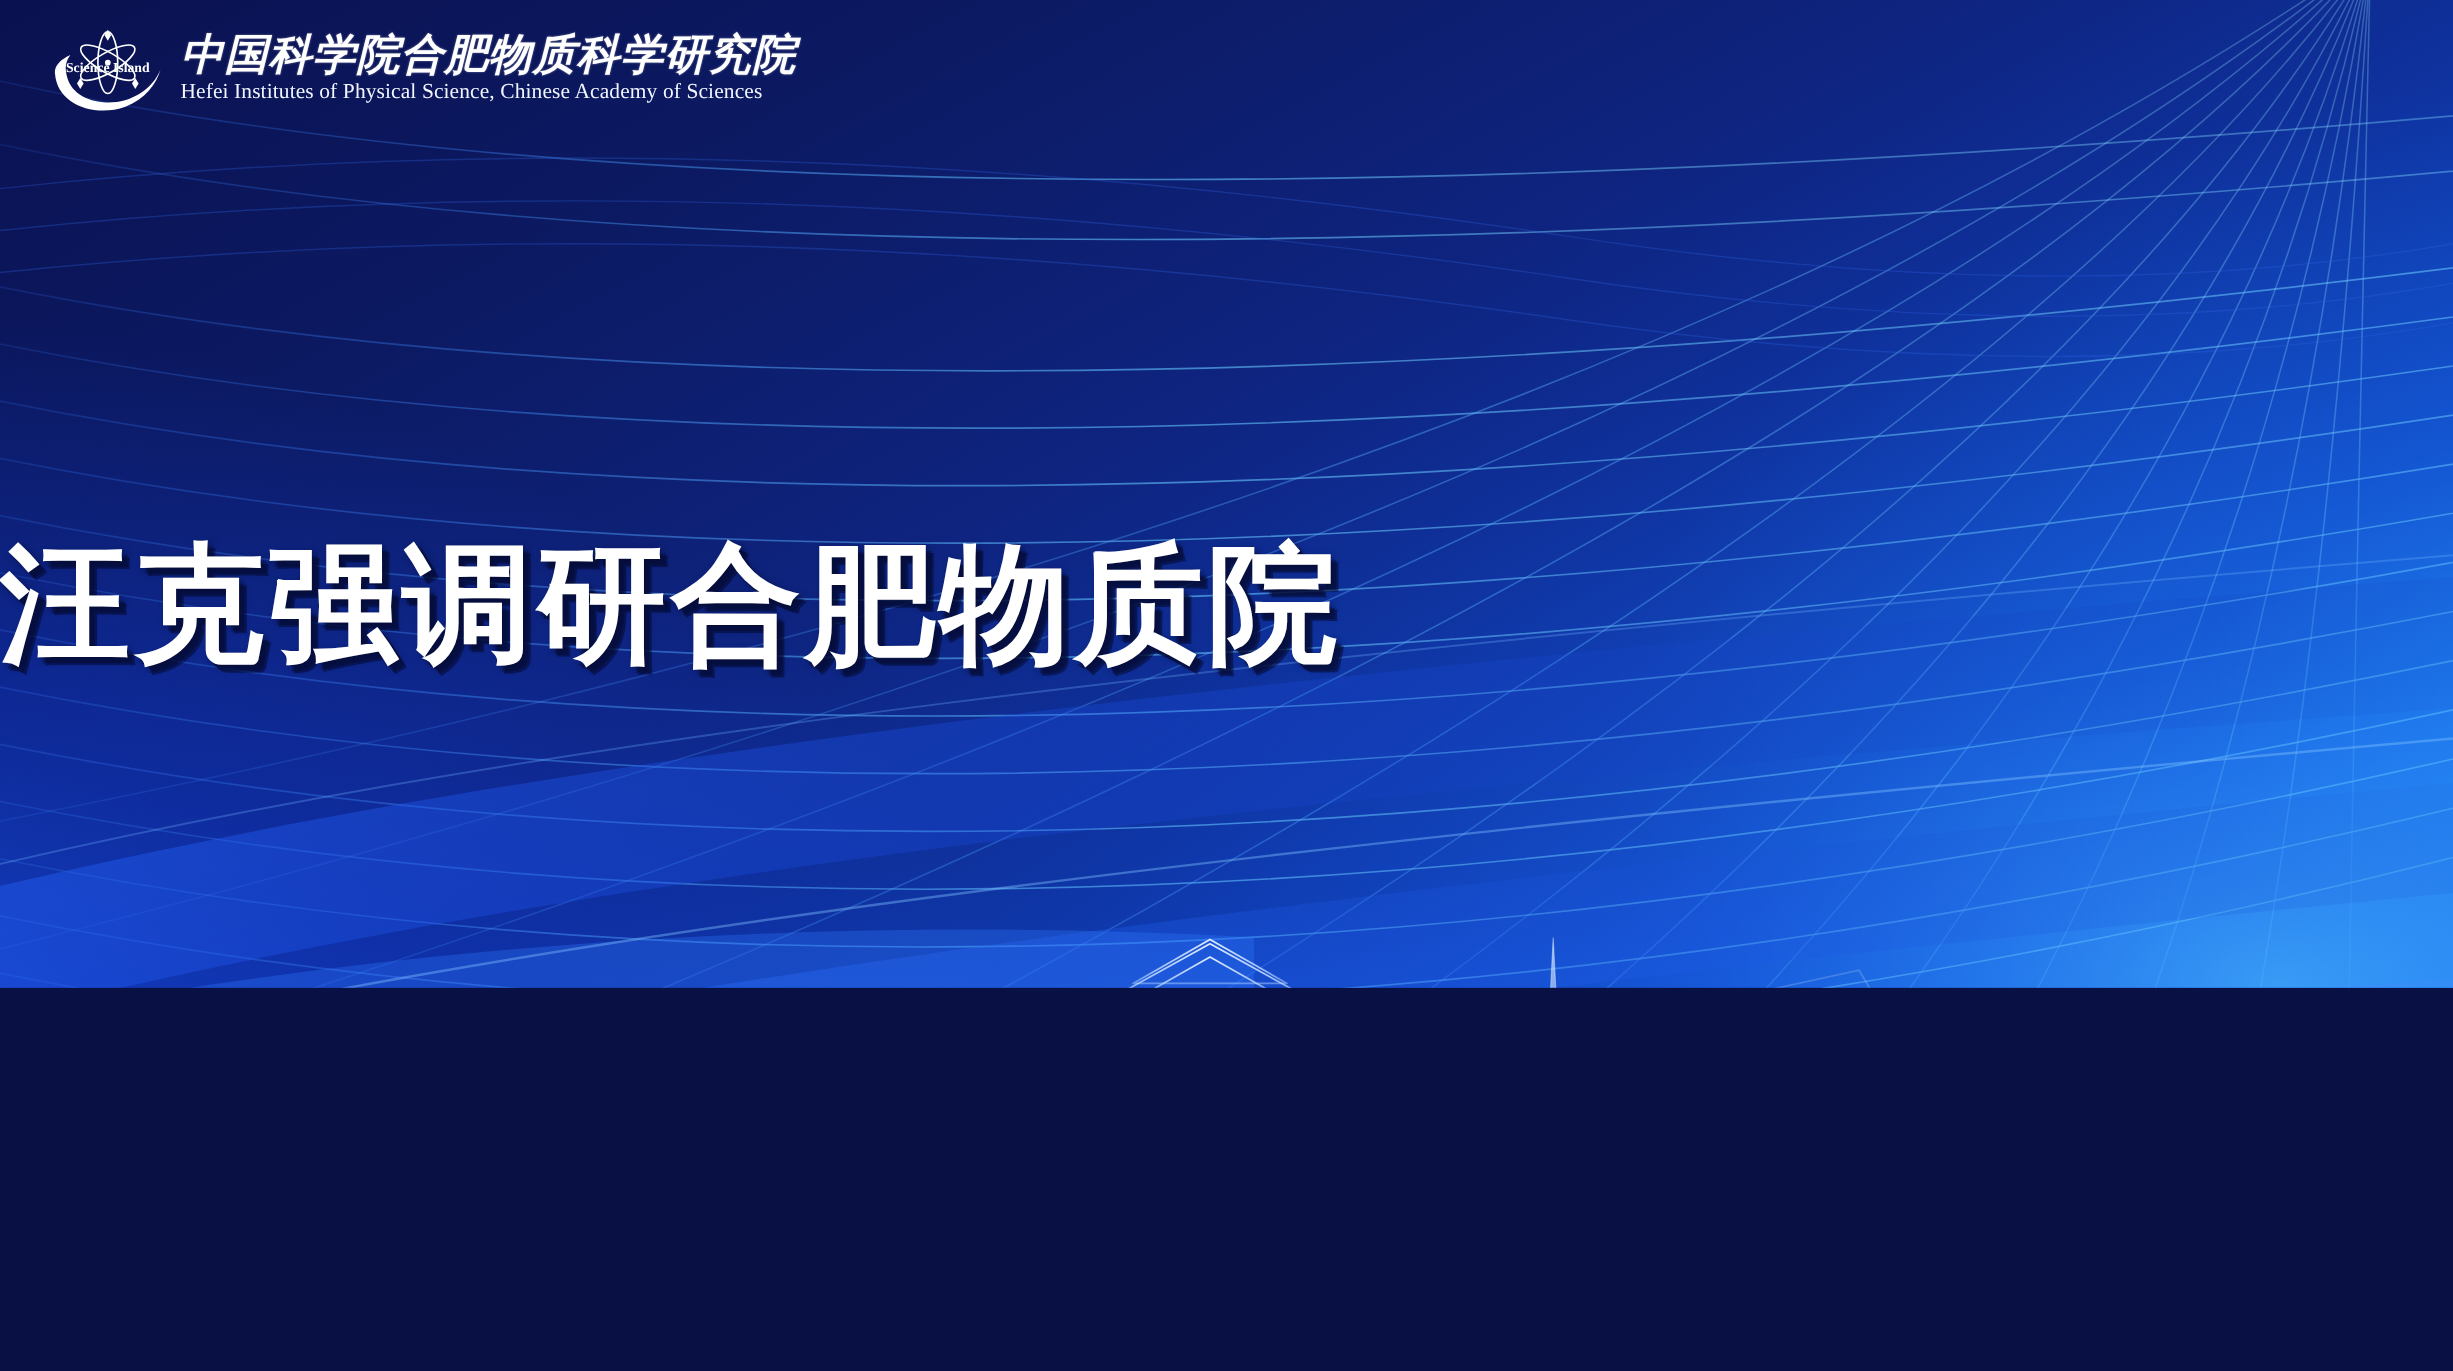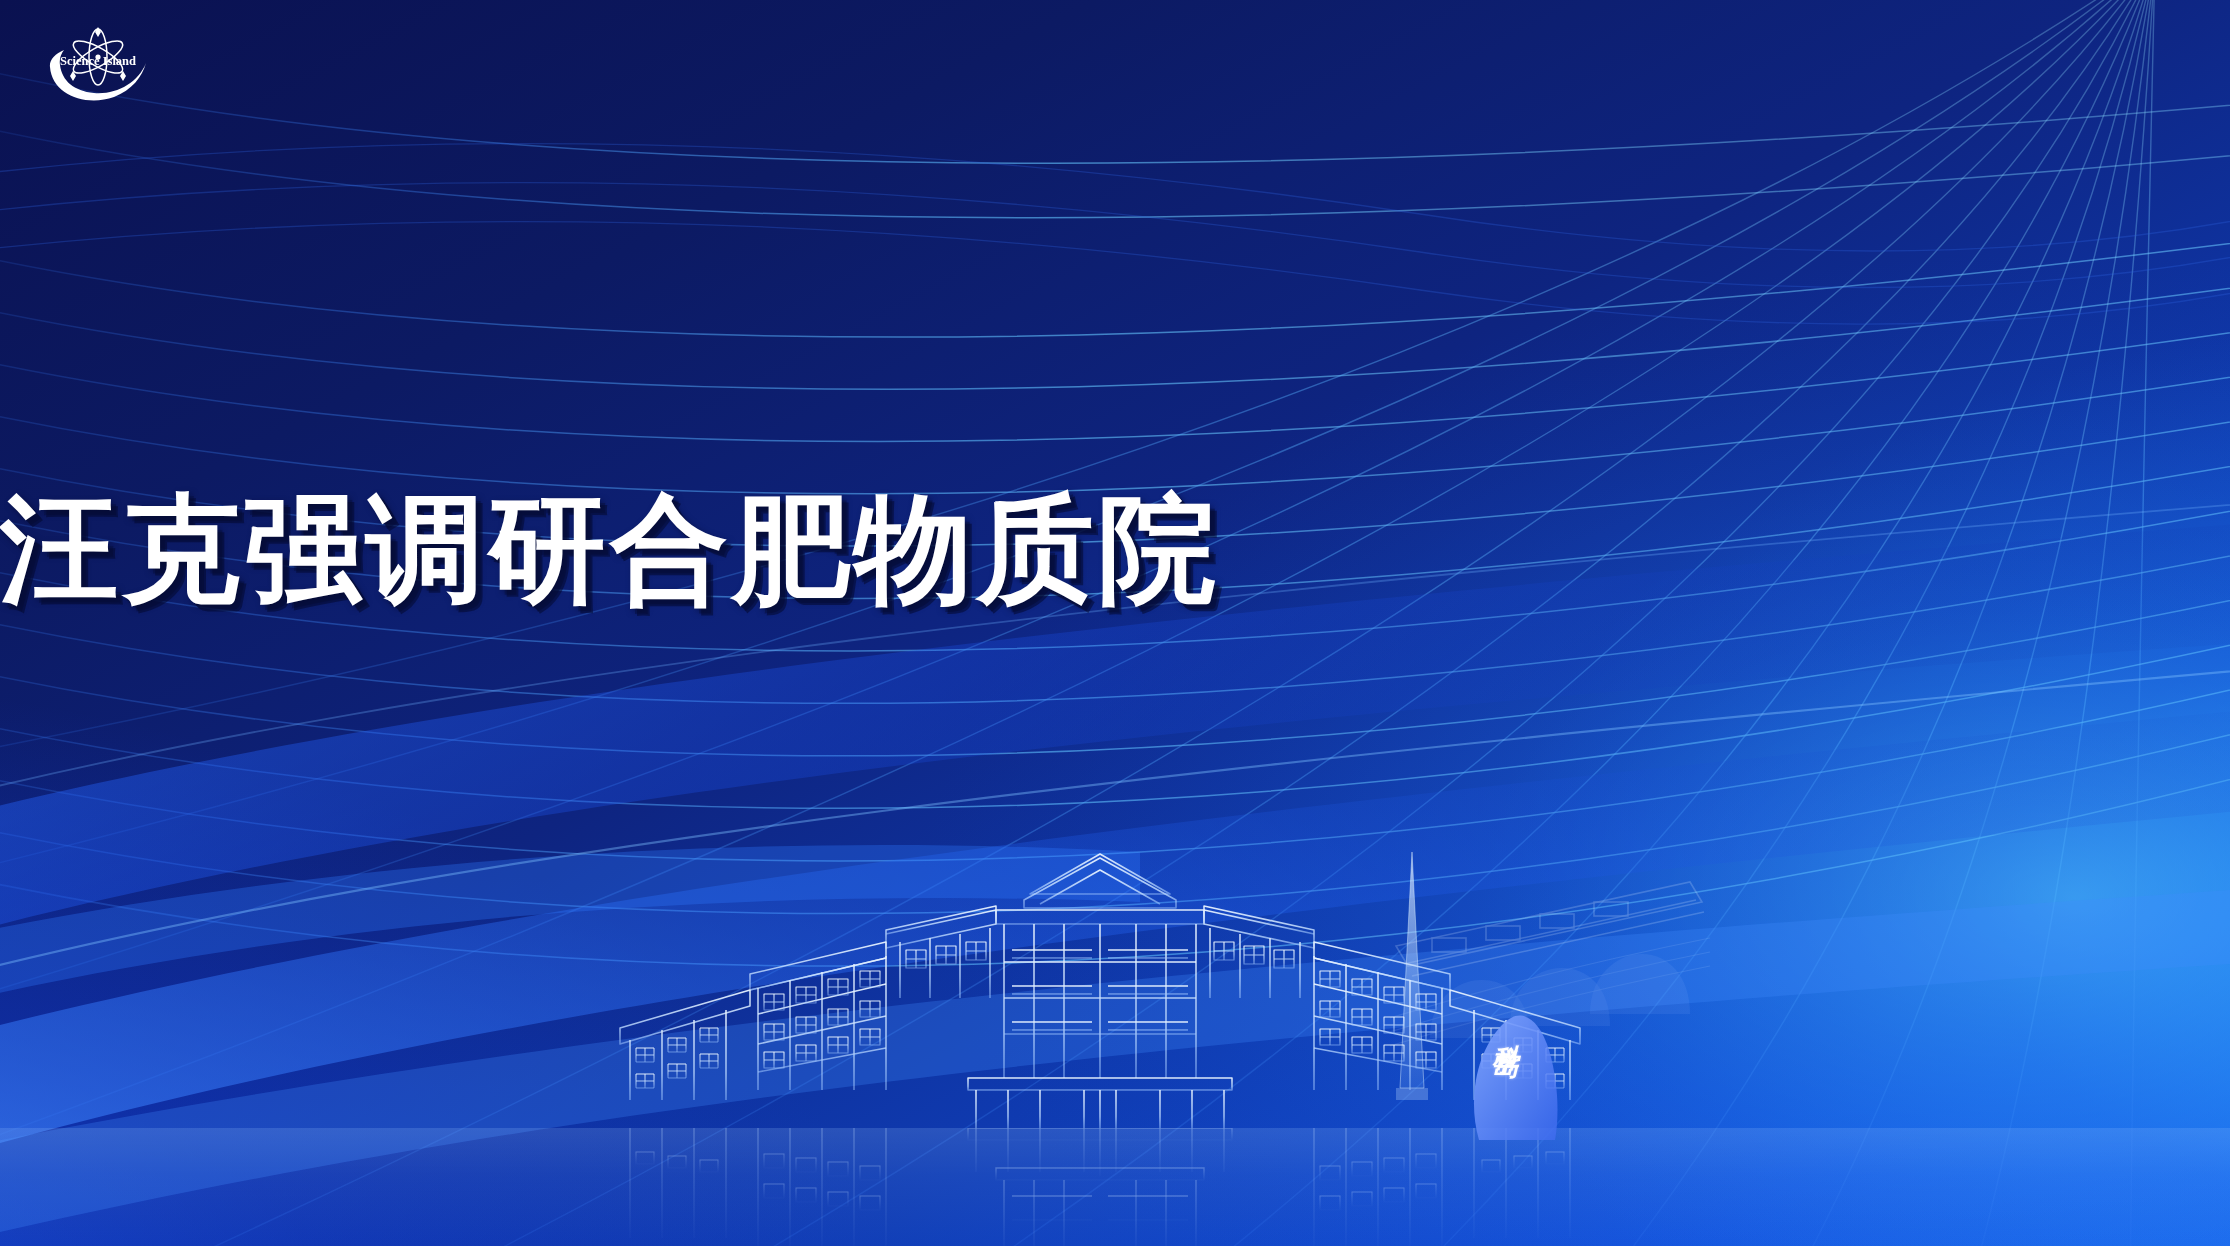--- a/index.html
+++ b/index.html
@@ -6,21 +6,21 @@
   * { margin:0; padding:0; box-sizing:border-box; }
   html, body {
     width:2230px; height:1246px;
     overflow:hidden;
     background:#081044;
     font-family:"Liberation Sans", sans-serif;
   }
 
   #slide {
     position:relative;
-    width:2230px; height:1246px;
+    width:2230px; height:898px;
     overflow:hidden;
     background:
       radial-gradient(ellipse 1500px 900px at 112% 74%, rgba(40,170,255,0.62) 0%, rgba(25,120,240,0.34) 34%, rgba(10,60,190,0.0) 68%),
       radial-gradient(ellipse 1700px 1100px at -12% 118%, rgba(25,90,255,0.72) 0%, rgba(16,60,215,0.40) 40%, rgba(10,30,140,0.0) 72%),
       linear-gradient(152deg, #0a1150 0%, #0c1a63 24%, #0e2480 46%, #0f3cb4 70%, #1250dd 88%, #1a63ee 100%);
   }
 
   
   .gridlayer {
     position:absolute; inset:0;
@@ -462,19 +462,23 @@
           <path d="M 56,6 l 3,5 -3,5 -3,-5 Z"></path>
           <path d="M 31,50 l 3,5 -3,5 -3,-5 Z"></path>
           <path d="M 81,50 l 3,5 -3,5 -3,-5 Z"></path>
           <circle cx="56" cy="36" r="2.6"></circle>
         </g>
 
         <text x="56" y="44" text-anchor="middle" font-family="Liberation Serif, serif" font-size="12.5" font-weight="bold" fill="#ffffff">Science Island</text>
       </svg>
     </div>
 
+    <div id="logo-text">
+      <div id="logo-cn">中国科学院合肥物质科学研究院</div>
+      <div id="logo-en">Hefei Institutes of Physical Science, Chinese Academy of Sciences</div>
+    </div>
   </div>
 
   <div id="title-wrap">
     <div id="main-title">汪克强调研合肥物质院</div>
   </div>
 
 </div>
 
 </body></html>

